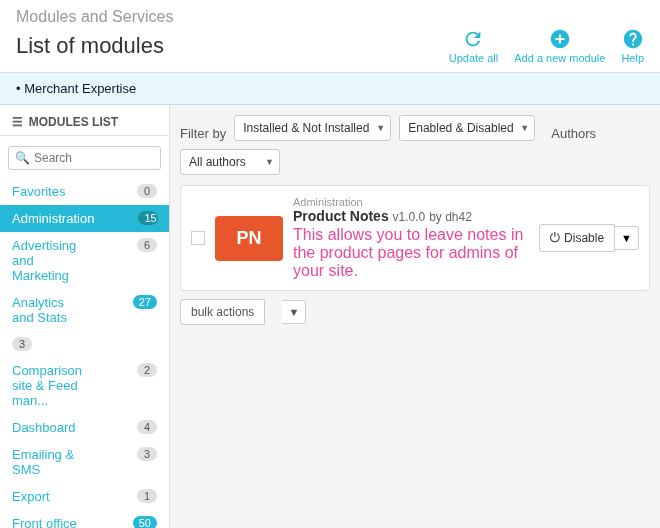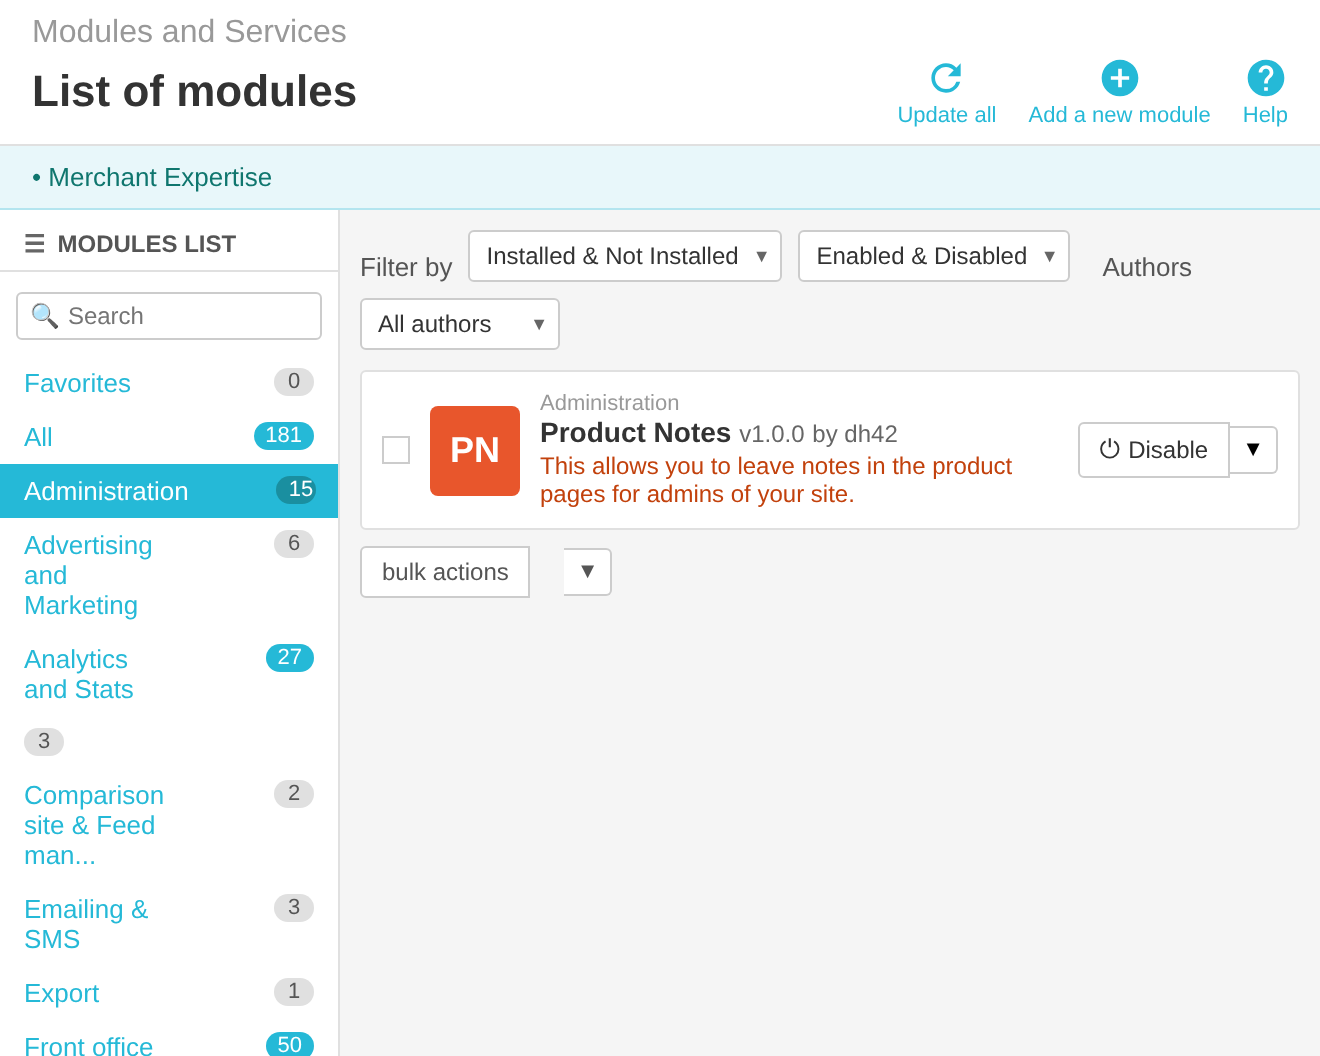--- a/index.html
+++ b/index.html
@@ -1,27 +1,27 @@
 <!DOCTYPE html>
 <html><head>
   <meta charset="utf-8">
   <style>
     * { box-sizing: border-box; margin: 0; padding: 0; }
     body { font-family: Arial, sans-serif; font-size: 13px; color: #333; background: #f5f5f5; width: 660px; }
 
     .header { background: #fff; padding: 8px 16px 8px 16px; border-bottom: 1px solid #e0e0e0; }
     .header-breadcrumb { font-size: 16px; color: #999; margin-bottom: 2px; }
     .header-top { display: flex; align-items: center; justify-content: space-between; }
-    .header-title { font-size: 22px; font-weight: bold; color: #333; }
+    .header-title { font-size: 22px; font-weight: normal; color: #333; }
     .header-actions { display: flex; align-items: flex-start; gap: 16px; }
     .header-action { display: flex; flex-direction: column; align-items: center; font-size: 11px; color: #25b9d7; cursor: pointer; }
     .header-action svg { width: 22px; height: 22px; fill: #25b9d7; margin-bottom: 2px; }
     .header-action.help svg { fill: #25b9d7; }
 
-    .merchant-bar { background: #e8f7fa; border-bottom: 1px solid #b3e5ef; padding: 8px 16px; font-size: 13px; color: #0f766e; }
+    .merchant-bar { background: #e8f7fa; border-bottom: 1px solid #b3e5ef; padding: 8px 16px; font-size: 13px; color: #0f172a; }
     .merchant-bar::before { content: "• "; }
 
     .content { display: flex; background: #f5f5f5; }
 
     .sidebar { width: 170px; background: #fff; border-right: 1px solid #e0e0e0; flex-shrink: 0; padding-bottom: 16px; }
 
     .modules-list-header { padding: 10px 12px 6px 12px; font-size: 12px; font-weight: bold; color: #555; border-bottom: 1px solid #e0e0e0; display: flex; align-items: center; gap: 6px; }
     .modules-list-header-icon { color: #666; }
 
     .search-box { margin: 10px 8px 8px 8px; display: flex; align-items: center; border: 1px solid #ccc; border-radius: 3px; padding: 4px 6px; background: #fff; }
@@ -39,26 +39,26 @@
 
     .filter-bar { display: flex; align-items: flex-end; gap: 8px; margin-bottom: 10px; flex-wrap: wrap; }
     .filter-label { font-size: 13px; color: #555; }
     .filter-select { border: 1px solid #ccc; border-radius: 3px; padding: 5px 20px 5px 8px; font-size: 12px; background: #fff; color: #333; appearance: none; cursor: pointer; position: relative; }
     .select-wrapper { position: relative; display: inline-block; }
     .select-wrapper::after { content: "▼"; font-size: 9px; position: absolute; right: 6px; top: 50%; transform: translateY(-50%); color: #666; pointer-events: none; }
     .authors-label { font-size: 13px; color: #555; margin-left: 8px; }
 
     .module-card { background: #fff; border: 1px solid #e0e0e0; border-radius: 3px; display: flex; align-items: center; padding: 10px; gap: 10px; margin-bottom: 8px; }
     .module-checkbox { width: 14px; height: 14px; border: 1px solid #ccc; background: #fff; flex-shrink: 0; }
-    .module-logo { width: 45px; height: 45px; border-radius: 4px; background: #e8562c; display: flex; align-items: center; justify-content: center; flex-shrink: 0; overflow: hidden; }
+    .module-logo { width: 68px; height: 45px; border-radius: 4px; background: #e8562c; display: flex; align-items: center; justify-content: center; flex-shrink: 0; overflow: hidden; }
     .module-logo-text { color: #fff; font-size: 18px; font-weight: bold; }
     .module-info { flex: 1; }
     .module-category { font-size: 11px; color: #999; }
     .module-name { font-size: 14px; font-weight: bold; color: #333; margin-bottom: 2px; }
-    .module-desc { font-size: 12px; color: #c2410c; }
+    .module-desc { font-size: 16px; color: #ec4899; }
     .module-actions { display: flex; align-items: center; }
     .disable-btn { display: flex; align-items: center; border: 1px solid #ccc; border-radius: 3px 0 0 3px; padding: 5px 10px; font-size: 12px; background: #fff; cursor: pointer; color: #333; gap: 4px; }
     .disable-btn-arrow { border: 1px solid #ccc; border-left: none; border-radius: 0 3px 3px 0; padding: 5px 6px; background: #fff; cursor: pointer; font-size: 11px; }
 
     .bulk-actions { display: flex; align-items: center; gap: 17px; margin-top: 2px; }
     .bulk-btn { border: 1px solid #ccc; border-radius: 3px 0 0 3px; padding: 5px 10px; font-size: 12px; background: #fff; cursor: pointer; color: #555; }
     .bulk-arrow { border: 1px solid #ccc; border-left: none; border-radius: 0 3px 3px 0; padding: 5px 6px; background: #fff; cursor: pointer; font-size: 11px; color: #555; }
   </style>
 </head>
 <body>
@@ -103,42 +103,42 @@
     </div>
     <div class="search-box">
       <span class="search-icon-sym">🔍</span>
       <input type="text" placeholder="Search" style="">
     </div>
     <div id="sidebar-items">
         <div class="sidebar-item">
           <span class="sidebar-item-label">Favorites</span>
           <span class="badge">0</span>
         </div>
-        <div class="sidebar-item">
-          <span class="sidebar-item-label">All</span>
-          <span class="badge badge-blue">181</span>
-        </div>
         <div class="sidebar-item active">
           <span class="sidebar-item-label">Administration</span>
           <span class="badge">15</span>
         </div>
         <div class="sidebar-item">
           <span class="sidebar-item-label">Advertising and Marketing</span>
           <span class="badge">6</span>
         </div>
         <div class="sidebar-item">
           <span class="sidebar-item-label">Analytics and Stats</span>
           <span class="badge badge-blue">27</span>
         </div>
         <div class="sidebar-item">
           <span class="badge">3</span>
         </div>
         <div class="sidebar-item">
           <span class="sidebar-item-label">Comparison site &amp; Feed man...</span>
           <span class="badge">2</span>
+        </div>
+        <div class="sidebar-item">
+          <span class="sidebar-item-label">Dashboard</span>
+          <span class="badge">4</span>
         </div>
         <div class="sidebar-item">
           <span class="sidebar-item-label">Emailing &amp; SMS</span>
           <span class="badge">3</span>
         </div>
         <div class="sidebar-item">
           <span class="sidebar-item-label">Export</span>
           <span class="badge">1</span>
         </div>
         <div class="sidebar-item">

